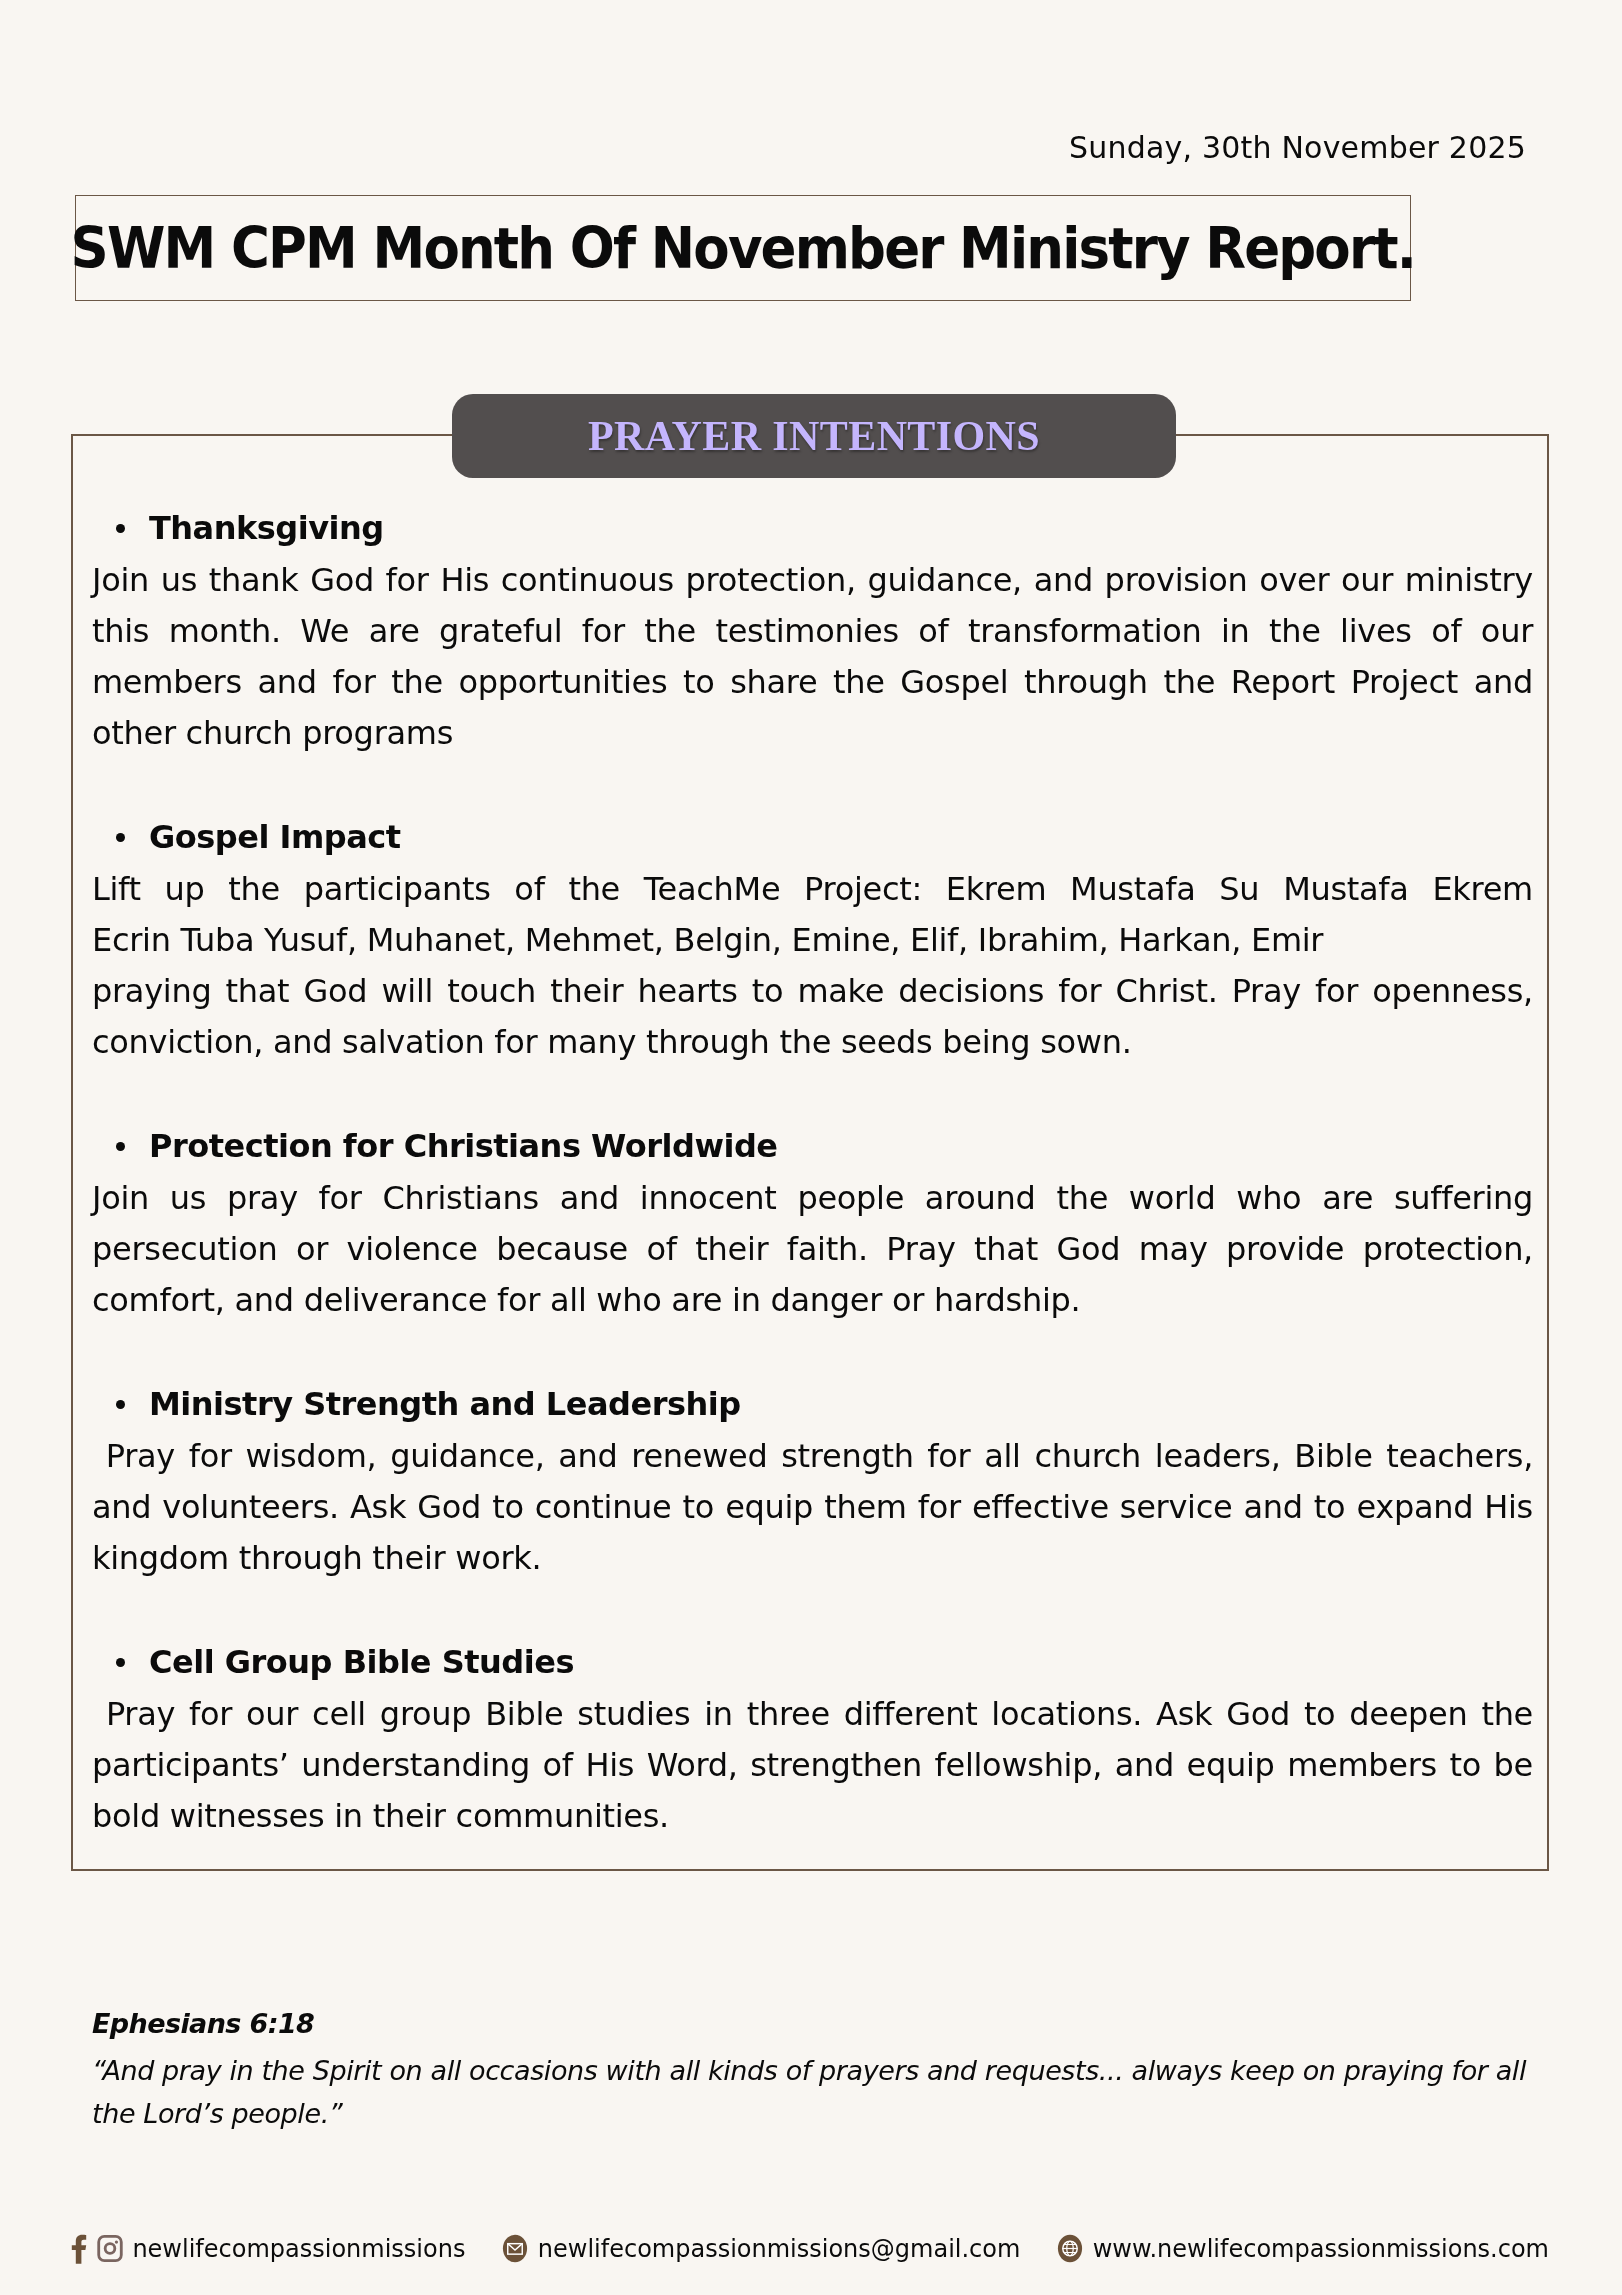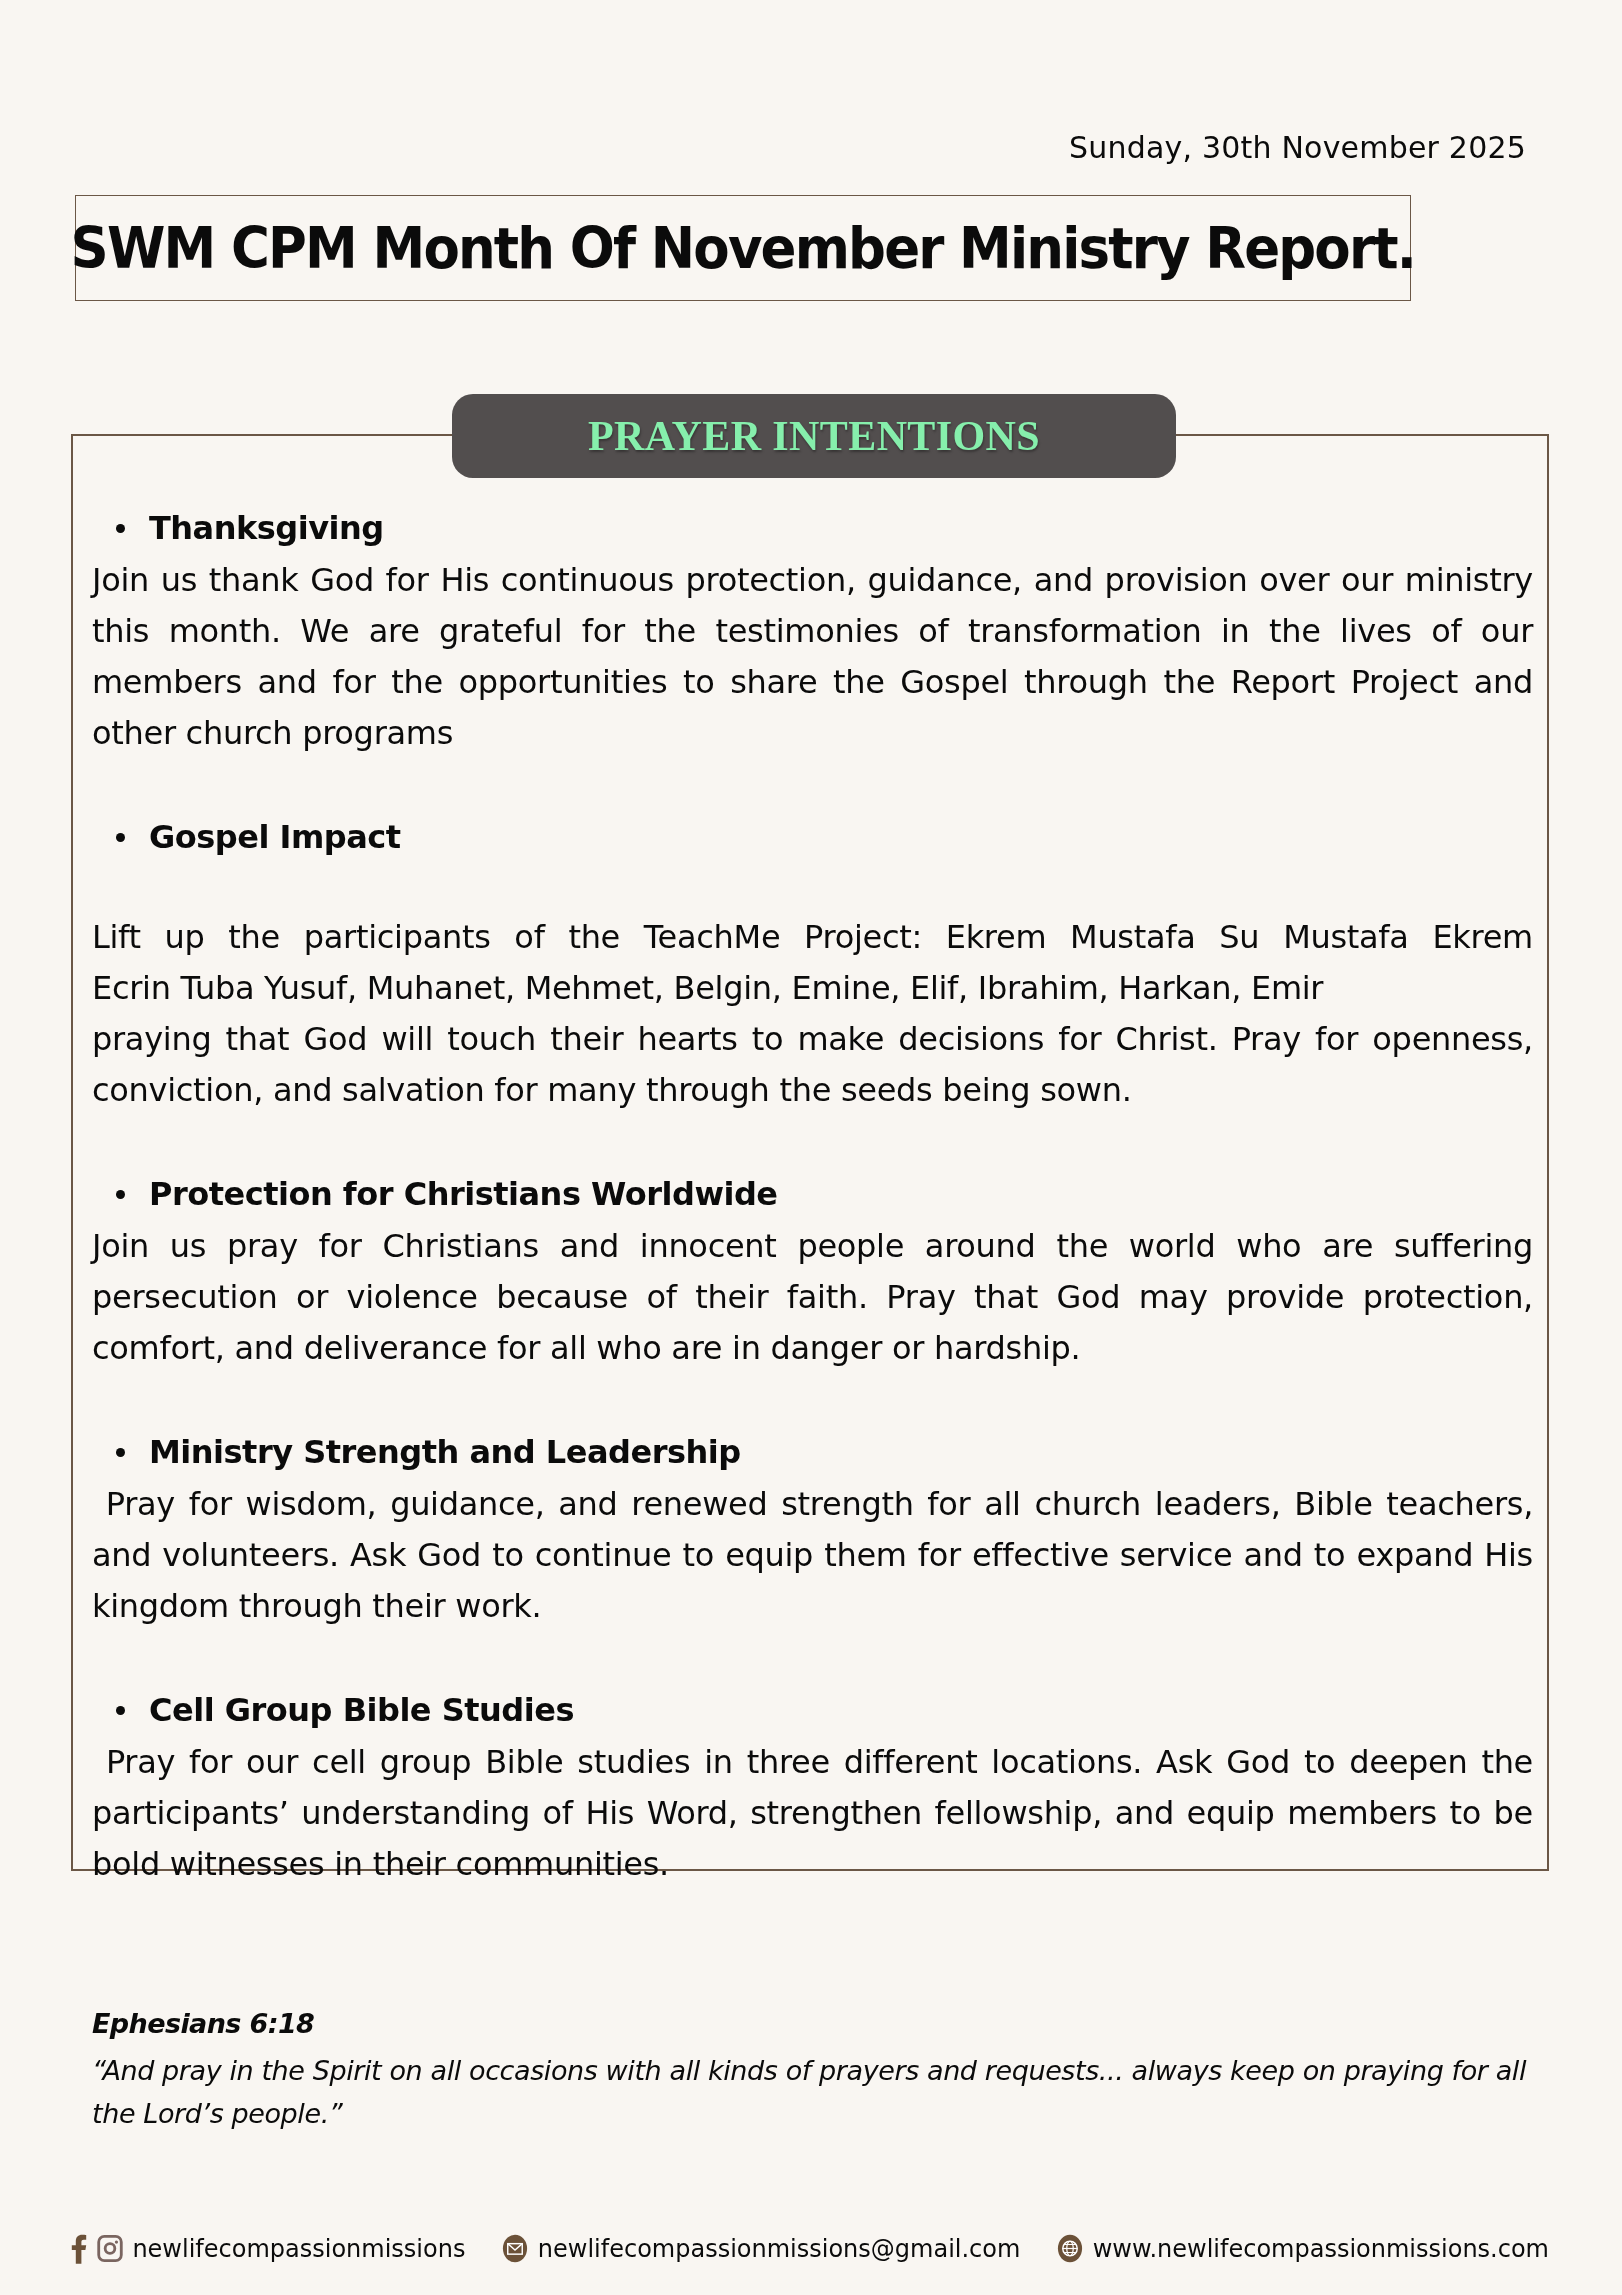--- a/index.html
+++ b/index.html
@@ -38,21 +38,21 @@
   }
   .pill {
     position: absolute; left: 452px; top: 394px;
     width: 724px; height: 84px;
     background: #524e4e;
     border-radius: 21px;
     display: flex; align-items: center; justify-content: center;
     z-index: 2;
   }
   .pill-label {
-    color: #86efac;
+    color: #c4b5fd;
     font-family: "Liberation Serif", serif;
     font-weight: bold; font-size: 42px; letter-spacing: 0.4px;
     text-shadow: 0.8px 1.6px 2.4px rgba(0,0,0,0.35);
   }
   .items {
     position: absolute; left: 92px; top: 501px; width: 1441px;
   }
   .item { margin-bottom: 51px; }
   .item-head {
     display: flex; align-items: center;
@@ -113,21 +113,21 @@
     </div>
     <p class="item-body">Join us thank God for His continuous protection, guidance, and provision over our ministry this month. We are grateful for the testimonies of transformation in the lives of our members and for the opportunities to share the Gospel through the Report Project and other church programs</p>
   </div>
 
   <div class="item">
     <div class="item-head">
       <span class="bullet"></span>
       <span>Gospel Impact</span>
     </div>
     <div class="item-body">
-      <div style="text-align:justify;text-align-last:justify;margin-top:48px;">Lift up the participants of the TeachMe Project: Ekrem Mustafa Su Mustafa Ekrem</div>
+      <div style="text-align:justify;text-align-last:justify;">Lift up the participants of the TeachMe Project: Ekrem Mustafa Su Mustafa Ekrem</div>
       <div style="text-align:left;">Ecrin Tuba Yusuf, Muhanet, Mehmet, Belgin, Emine, Elif, Ibrahim, Harkan, Emir</div>
       <div style="text-align:justify;">praying that God will touch their hearts to make decisions for Christ. Pray for openness, conviction, and salvation for many through the seeds being sown.</div>
     </div>
   </div>
 
   <div class="item">
     <div class="item-head">
       <span class="bullet"></span>
       <span>Protection for Christians Worldwide</span>
     </div>

